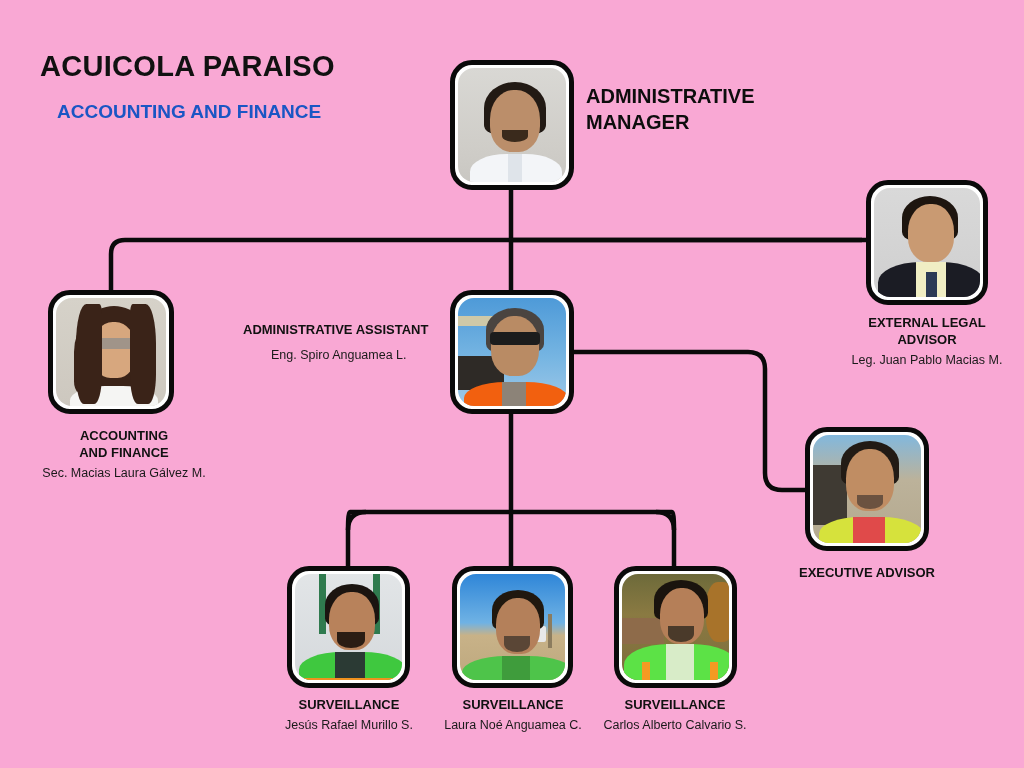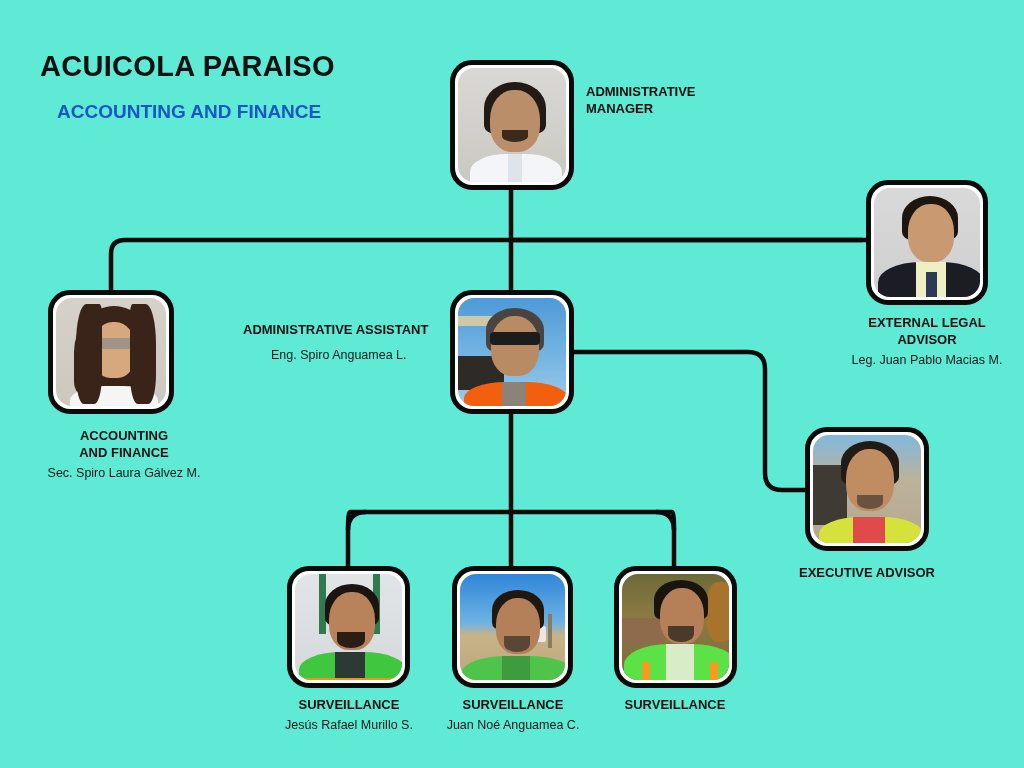--- a/index.html
+++ b/index.html
@@ -15,21 +15,21 @@
     background: #f1f2f4;
     position: relative;
     color: #111111;
   }
 
   #stage {
     position: absolute;
     left: 0; top: 0;
     width: 1024px;
     height: 768px;
-    background: #5eead4;
+    background: #f9a8d4;
   }
 
   
   #wires {
     position: absolute;
     left: 0; top: 0;
     width: 1024px;
     height: 768px;
     pointer-events: none;
     z-index: 1;
@@ -159,21 +159,21 @@
     line-height: 1.35;
     margin-top: 3px;
     white-space: nowrap;
   }
 
   
   .top-role {
     position: absolute;
     left: 586px;
     top: 84px;
-    font-size: 13px;
+    font-size: 20px;
     font-weight: bold;
     line-height: 1.28;
     color: #0d0d0d;
     white-space: pre-line;
     z-index: 2;
   }
   .top-person {
     position: absolute;
     left: 586px;
     top: 152px;
@@ -259,21 +259,21 @@
       <div class="el head" style="left:36px; top:24px; width:44px; height:56px; background:#d7a77e;"></div>
       <div class="el" style="left:36px; top:40px; width:44px; height:11px; background:#8d8d8d; border-radius:5px; opacity:.75;"></div>
       <div class="el torso" style="left:14px; top:88px; width:88px; height:36px; background:#f5f5f3;"></div>
       <div class="el" style="left:20px; top:6px; width:26px; height:100px; background:#3a2318; border-radius:40% 10% 30% 30%;"></div>
       <div class="el" style="left:74px; top:6px; width:26px; height:100px; background:#3a2318; border-radius:10% 40% 30% 30%;"></div>
     </div>
   </div>
   <div class="label-block" style="left:24px; top:428px; width:200px;">
     <div class="role">ACCOUNTING
 AND FINANCE</div>
-    <div class="person">Sec. Spiro Laura Gálvez M.</div>
+    <div class="person">Sec. Macias Laura Gálvez M.</div>
   </div>
 
   <div class="card" style="left:450px; top:290px; width:124px; height:124px;">
     <div class="photo">
       <div class="bg" style="background:linear-gradient(180deg,#4e9ad8 0%,#76b5e2 55%,#9fc9e8 100%);"></div>
       <div class="el" style="left:0; top:18px; width:60px; height:10px; background:#cfc9a8;"></div>
       <div class="el" style="left:0; top:58px; width:46px; height:34px; background:#2e2a26;"></div>
       <div class="el hair" style="left:28px; top:10px; width:58px; height:44px; background:#4a4440;"></div>
       <div class="el head" style="left:33px; top:18px; width:48px; height:60px; background:#b98b64;"></div>
       <div class="el" style="left:32px; top:34px; width:50px; height:13px; background:#1c1c1c; border-radius:4px;"></div>
@@ -342,34 +342,35 @@
       <div class="el hair" style="left:32px; top:16px; width:52px; height:40px; background:#20180f;"></div>
       <div class="el head" style="left:36px; top:24px; width:44px; height:56px; background:#b4805a;"></div>
       <div class="el" style="left:44px; top:62px; width:26px; height:16px; background:#5a4636; border-radius:0 0 50% 50%;"></div>
       <div class="el torso" style="left:2px; top:82px; width:111px; height:40px; background:#4ec44a;"></div>
       <div class="el" style="left:42px; top:82px; width:28px; height:40px; background:#3f9c3c;"></div>
 
     </div>
   </div>
   <div class="label-block" style="left:414px; top:697px; width:198px;">
     <div class="role">SURVEILLANCE</div>
-    <div class="person">Juan Noé Anguamea C.</div>
+    <div class="person">Laura Noé Anguamea C.</div>
   </div>
 
   <div class="card" style="left:614px; top:566px; width:123px; height:122px;">
     <div class="photo">
       <div class="bg" style="background:linear-gradient(180deg,#6d6a3a 0%,#8a7a42 38%,#7d6c3c 100%);"></div>
       <div class="el" style="left:0; top:44px; width:42px; height:26px; background:#8e6b4a;"></div>
       <div class="el" style="left:84px; top:8px; width:29px; height:60px; background:#a8732a; border-radius:40%;"></div>
       <div class="el hair" style="left:32px; top:6px; width:54px; height:40px; background:#1a140e;"></div>
       <div class="el head" style="left:38px; top:14px; width:44px; height:56px; background:#b57f58;"></div>
       <div class="el" style="left:46px; top:52px; width:26px; height:16px; background:#4a3a2a; border-radius:0 0 50% 50%;"></div>
       <div class="el torso" style="left:2px; top:70px; width:113px; height:52px; background:#5ce246;"></div>
       <div class="el" style="left:44px; top:70px; width:28px; height:52px; background:#d8ecc8;"></div>
       <div class="el" style="left:20px; top:88px; width:8px; height:34px; background:#f59a22;"></div>
       <div class="el" style="left:88px; top:88px; width:8px; height:34px; background:#f59a22;"></div>
     </div>
   </div>
   <div class="label-block" style="left:576px; top:697px; width:198px;">
     <div class="role">SURVEILLANCE</div>
+    <div class="person">Carlos Alberto Calvario S.</div>
   </div>
 
 </div>
 
 </body></html>

